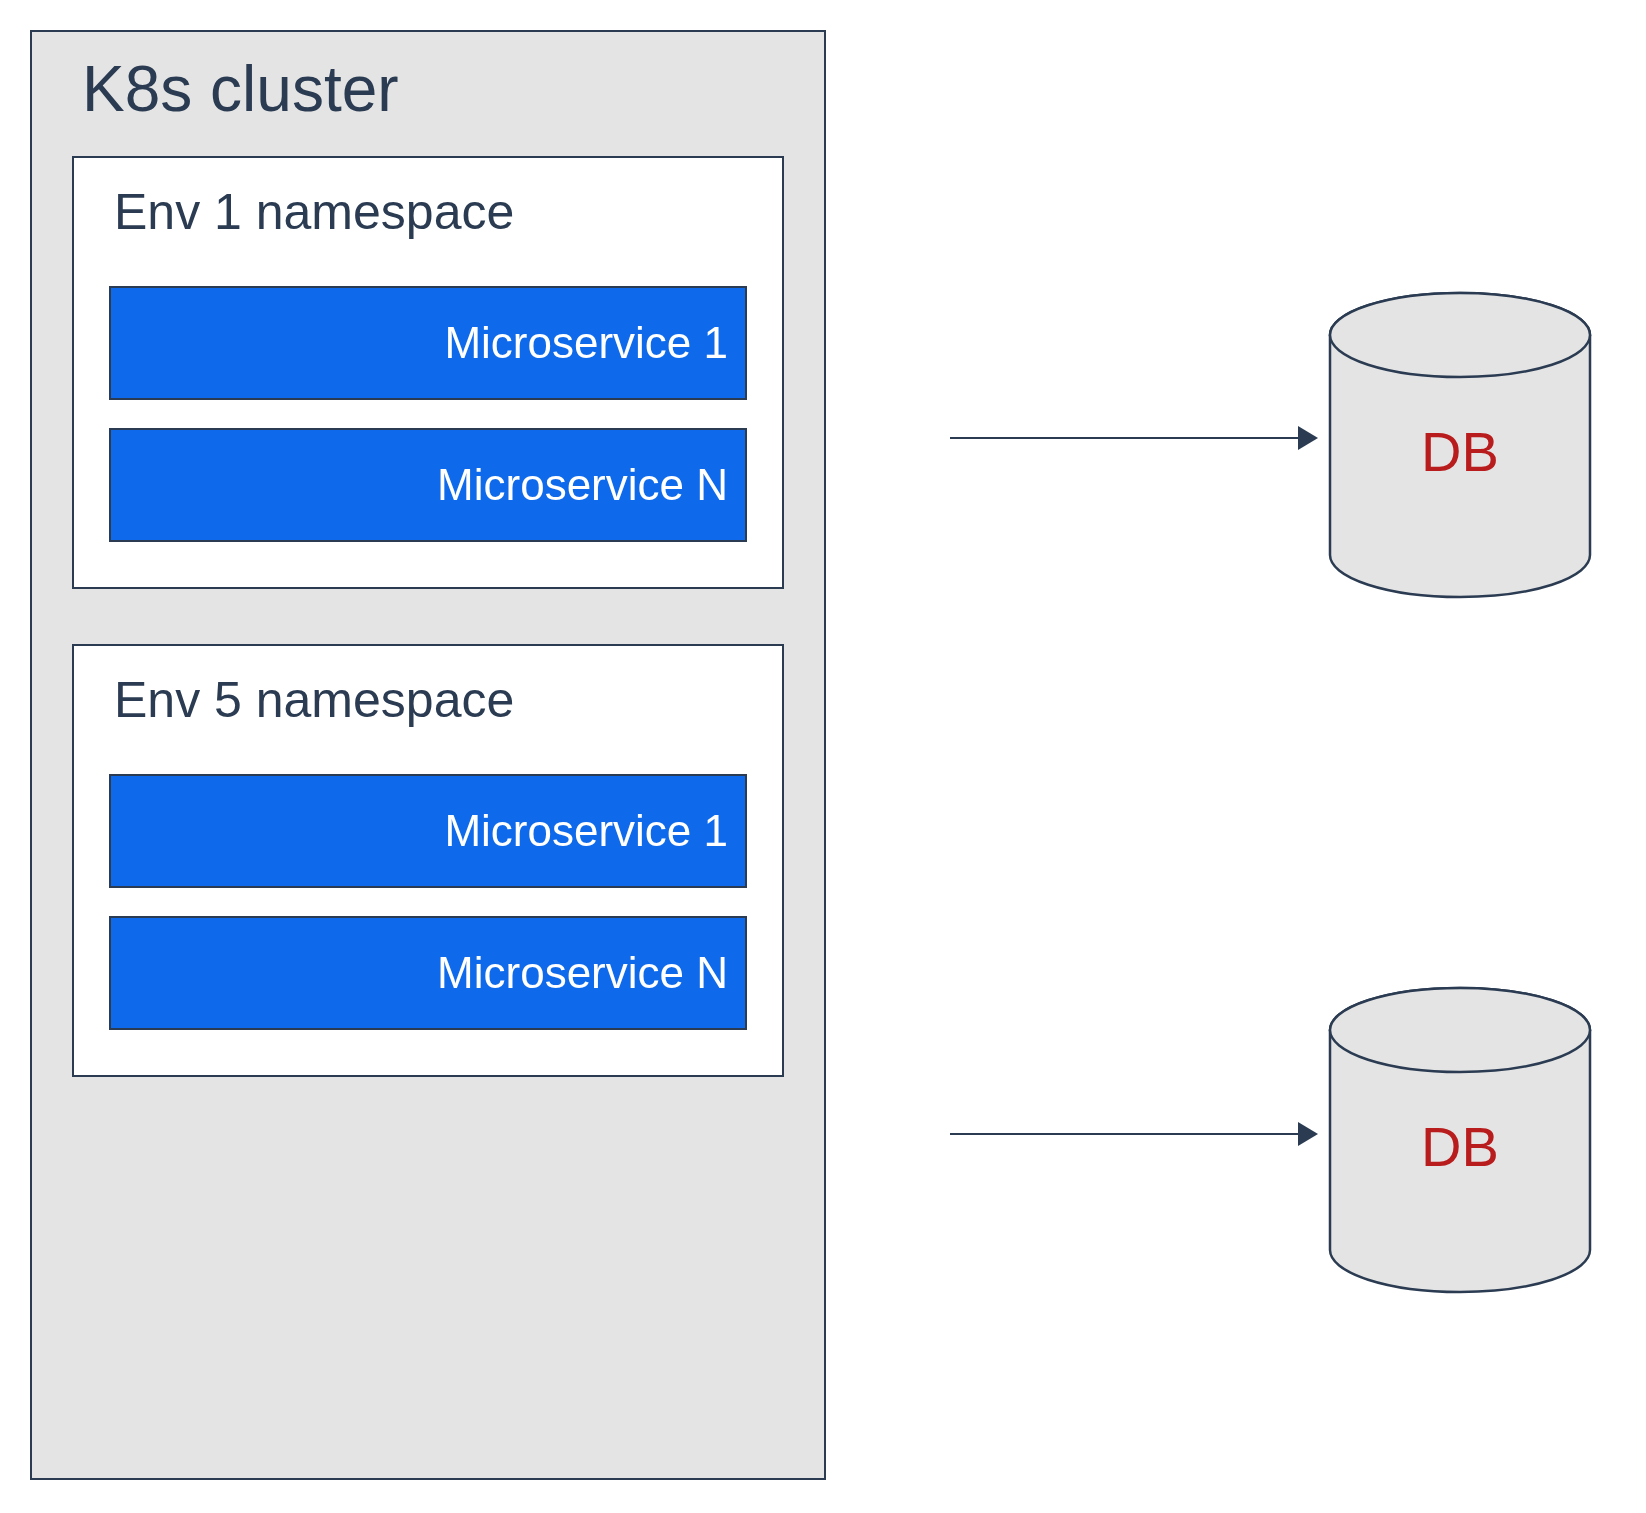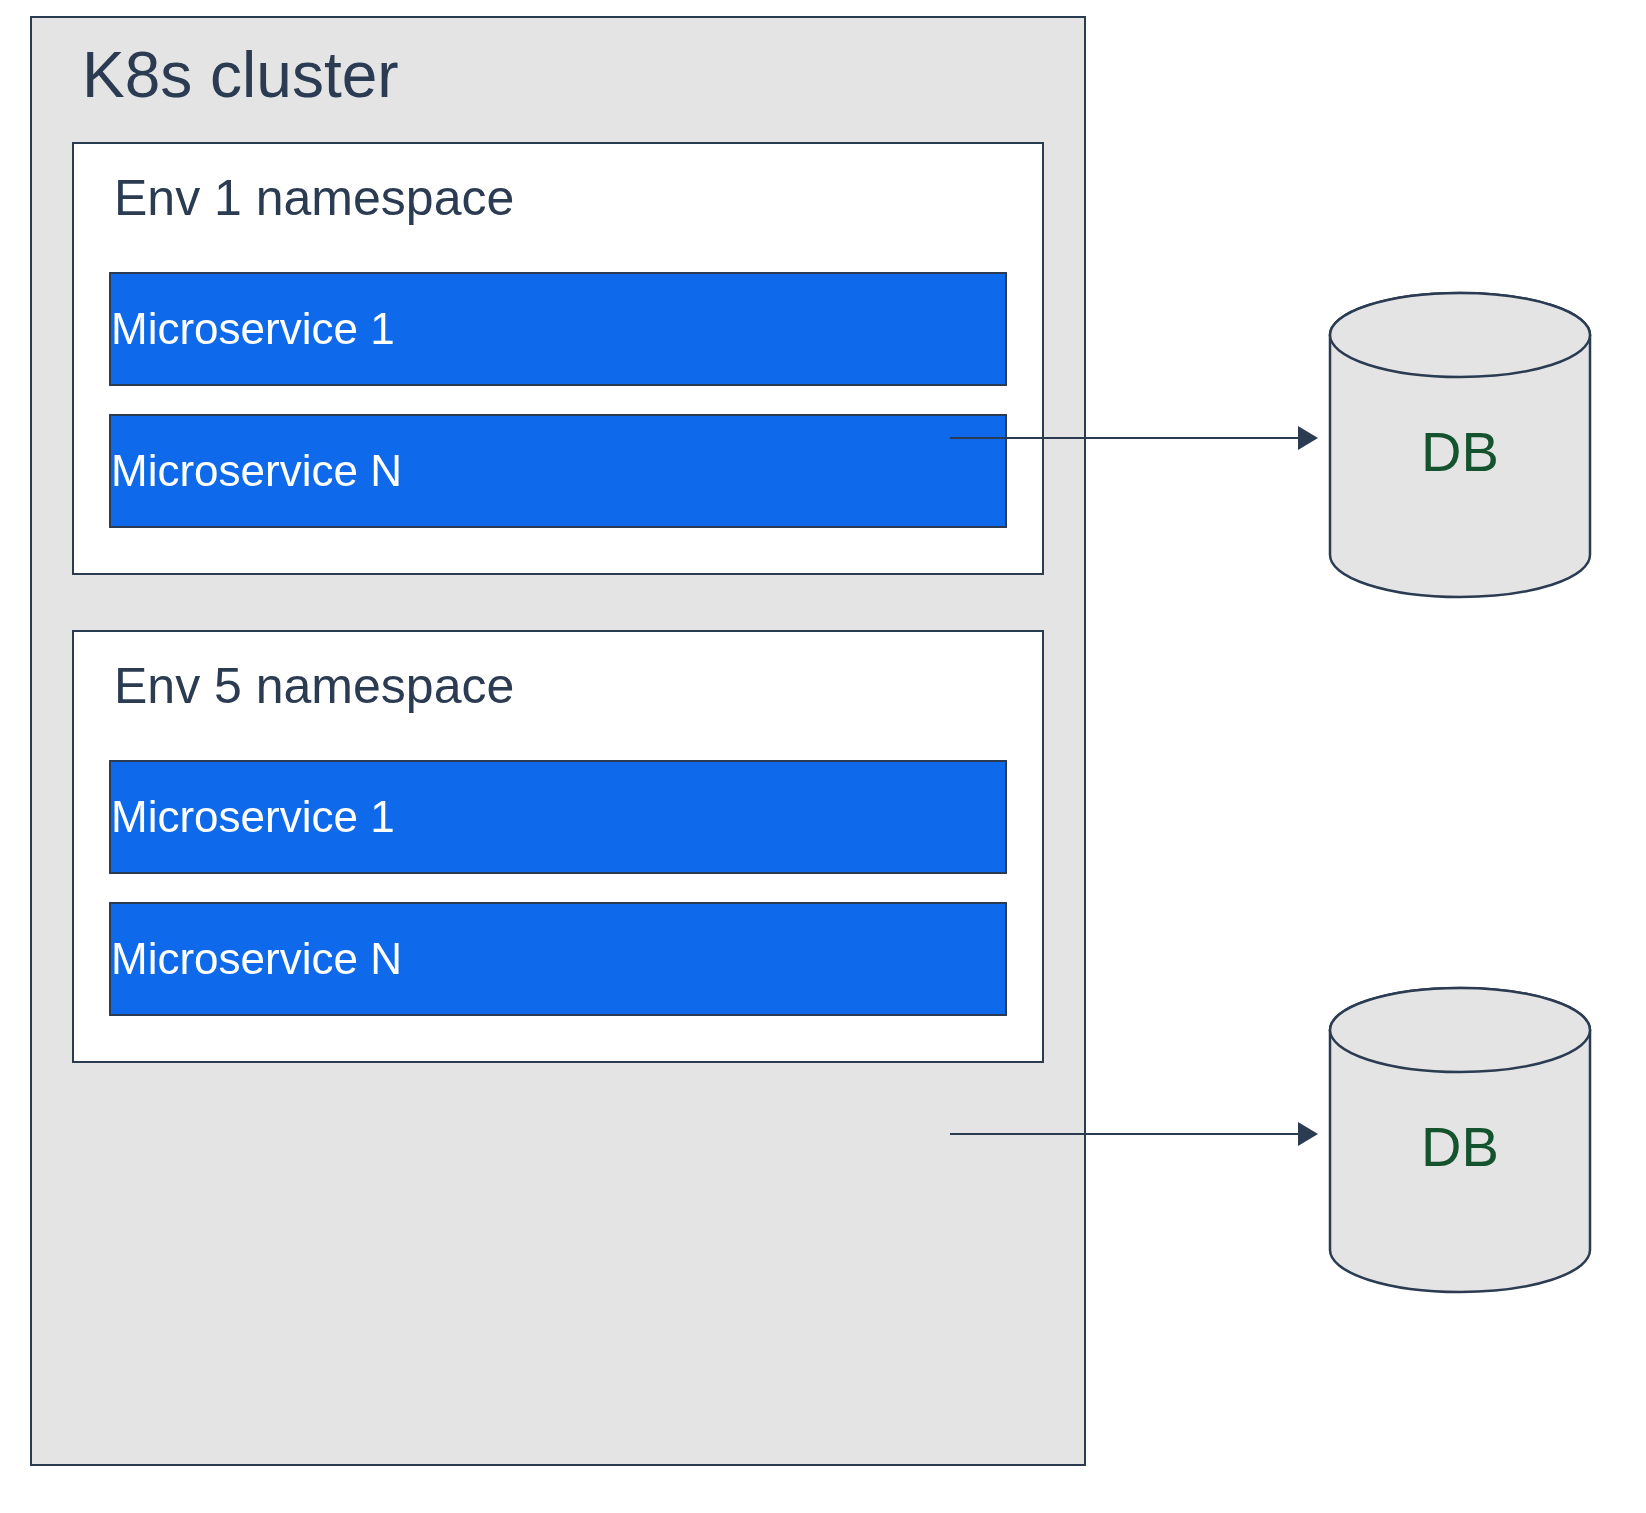--- a/index.html
+++ b/index.html
@@ -10,22 +10,22 @@
     body {
       font-family: 'Segoe UI', -apple-system, BlinkMacSystemFont, 'Helvetica Neue', Arial, sans-serif;
       background: #ffffff;
       width: 1646px;
       height: 1513px;
       position: relative;
     }
     .cluster-box {
       position: absolute;
       left: 30px;
-      top: 16px;
-      width: 1056px;
+      top: 30px;
+      width: 796px;
       height: 1450px;
       border: 2px solid #2a3b52;
       background: #e4e4e4;
       padding: 20px 40px 40px 40px;
     }
     .cluster-title {
       font-size: 64px;
       font-weight: 400;
       color: #2a3b52;
       margin-bottom: 30px;
@@ -42,22 +42,22 @@
       font-weight: 400;
       color: #2a3b52;
       margin-bottom: 45px;
       margin-left: 5px;
     }
     .microservice-box {
       background: #0e6aeb;
       color: #ffffff;
       font-size: 44px;
       font-weight: 300;
-      text-align: left;
-      padding: 30px 0;
+      text-align: right;
+      padding: 30px 17px;
       border: 2px solid #2a3b52;
       margin-bottom: 28px;
     }
     .microservice-box:last-child {
       margin-bottom: 0;
     }
     .db-container {
       position: absolute;
       width: 270px;
       height: 310px;
@@ -70,21 +70,21 @@
       left: 1325px;
       top: 985px;
     }
     .db-label {
       position: absolute;
       left: 50%;
       top: 50%;
       transform: translate(-50%, -40%);
       font-size: 56px;
       font-weight: 400;
-      color: #14532d;
+      color: #b91c1c;
     }
     .arrow-line {
       position: absolute;
       height: 2px;
       background: #2a3b52;
     }
     .arrow-1 {
       left: 950px;
       top: 437px;
       width: 350px;

